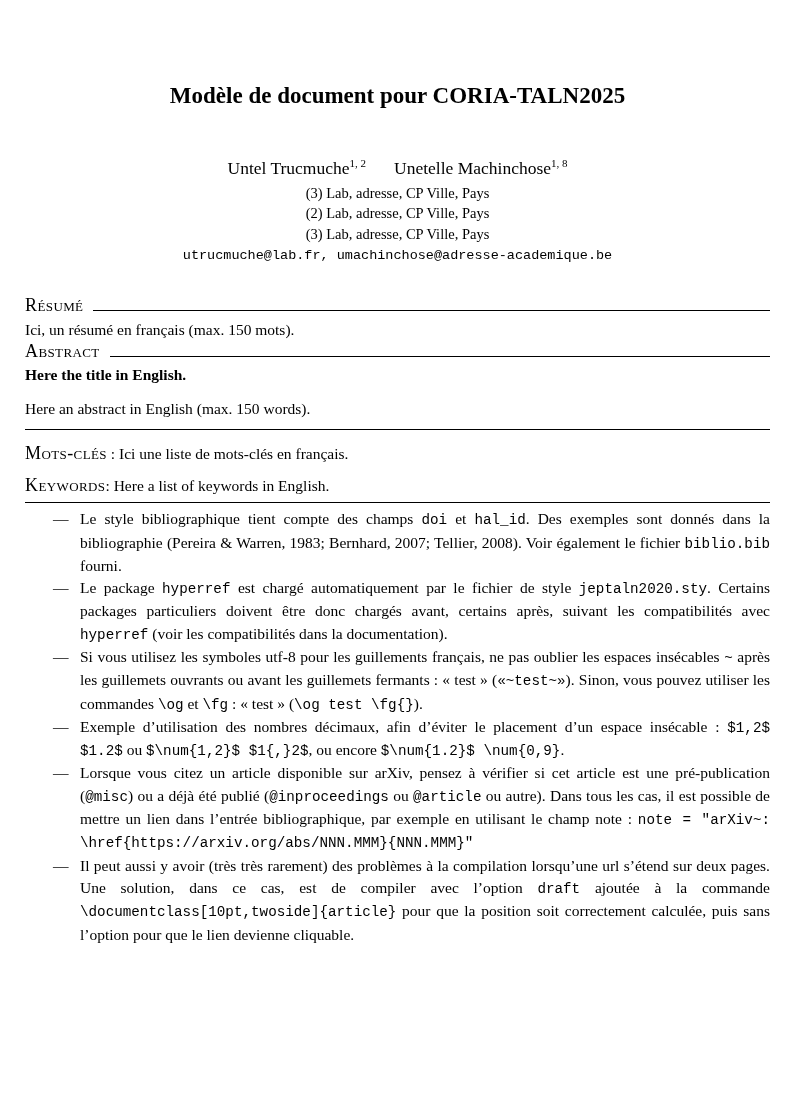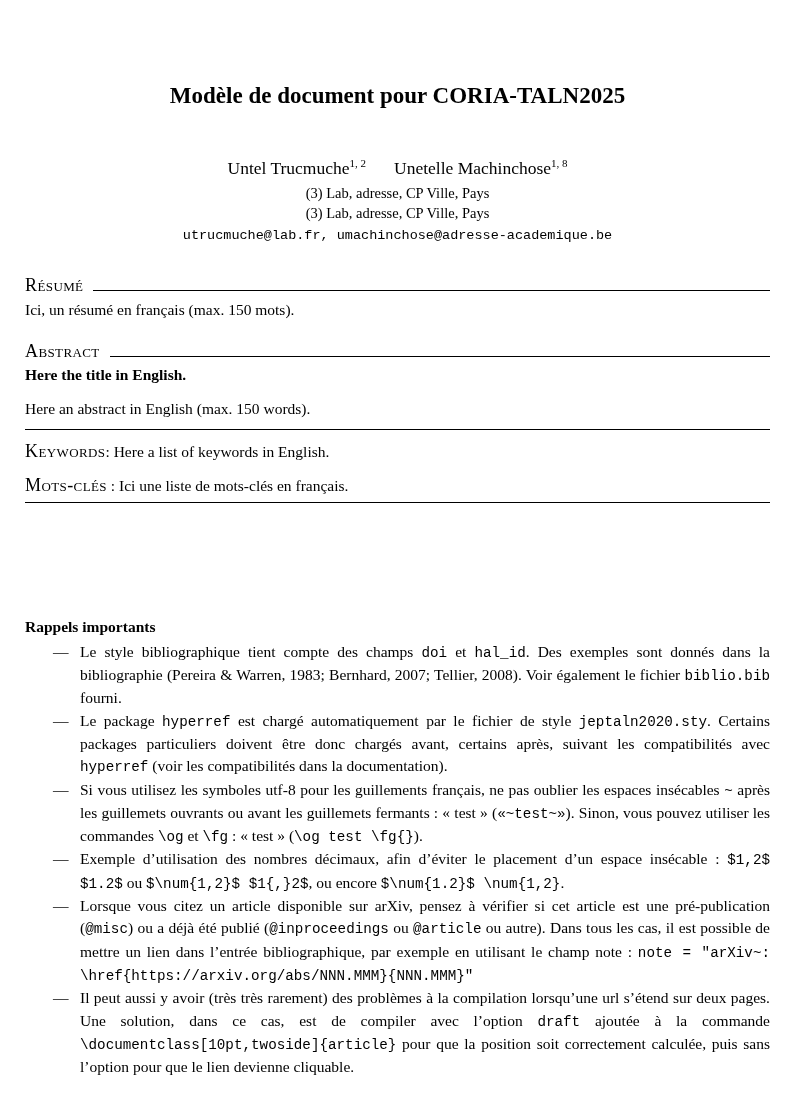--- a/index.html
+++ b/index.html
@@ -53,21 +53,21 @@
     display:flex;
     align-items:flex-end;
     line-height:22px;
   }
   .rule-fill{
     flex:1;
     border-bottom:1.6px solid #000;
     margin:0 0 5px 10px;
   }
   .sec-resume{margin-top:30px;}
-  .sec-abstract{margin-top:20px;}
+  .sec-abstract{margin-top:0;}
   .body-line{
     margin:3px 0 0 0;
     font-size:15.5px;
     line-height:21px;
   }
   .bold-line{font-weight:bold;margin-top:2px;}
   .abstract-body{
     margin-top:13px;
     border-bottom:1.6px solid #000;
     padding-bottom:10px;
@@ -117,20 +117,21 @@
 <body>
 
 <div class="page">
 
   <h1 class="title">Modèle de document pour CORIA-TALN2025</h1>
 
   <div class="authors"><span class="author"><span>Untel Trucmuche</span><sup>1, 2</sup></span><span class="author"><span>Unetelle Machinchose</span><sup>1, 8</sup></span></div>
 
   <div class="affiliations">
       <div>(3) Lab, adresse, CP Ville, Pays</div>
+      <div>(2) Lab, adresse, CP Ville, Pays</div>
       <div>(3) Lab, adresse, CP Ville, Pays</div>
     </div>
 
   <div class="emails">utrucmuche@lab.fr, umachinchose@adresse-academique.be</div>
 
   <section class="sec-resume">
     <div class="sec-head">
       <span class="sc">Résumé</span>
       <span class="rule-fill"></span>
     </div>
@@ -139,30 +140,29 @@
 
   <section class="sec-abstract">
     <div class="sec-head">
       <span class="sc">Abstract</span>
       <span class="rule-fill"></span>
     </div>
     <p class="body-line bold-line">Here the title in English.</p>
     <p class="body-line abstract-body">Here an abstract in English (max. 150 words).</p>
   </section>
 
+  <p class="kw-line kw-motscles"><span class="sc">Mots-clés</span><span> : </span><span>Ici une liste de mots-clés en français.</span></p>
+
   <p class="kw-line kw-keywords"><span class="sc">Keywords</span><span>: </span><span>Here a list of keywords in English.</span></p>
-
-  <p class="kw-line kw-motscles"><span class="sc">Mots-clés</span><span> : </span><span>Ici une liste de mots-clés en français.</span></p>
 
   <div class="hrule"></div>
 
-  <h2 class="reminders-heading">Rappels importants</h2>
 
   <ul class="reminders-list">
       <li><span class="dash">—</span><span>Le style bibliographique tient compte des champs </span><span class="run-mono">doi</span><span> et </span><span class="run-mono">hal_id</span><span>. Des exemples sont donnés dans la bibliographie (</span><span class="run-link">Pereira &amp; Warren, 1983</span><span>; </span><span class="run-link">Bernhard, 2007</span><span>; </span><span class="run-link">Tellier, 2008</span><span>). Voir également le fichier </span><span class="run-mono">biblio.bib</span><span> fourni.</span></li>
       <li><span class="dash">—</span><span>Le </span><span class="run-italic">package</span><span> </span><span class="run-mono">hyperref</span><span> est chargé automatiquement par le fichier de style </span><span class="run-mono">jeptaln2020.sty</span><span>. Certains </span><span class="run-italic">packages</span><span> particuliers doivent être donc chargés avant, certains après, suivant les compatibilités avec </span><span class="run-mono">hyperref</span><span> (voir les </span><span class="run-link">compatibilités dans la documentation</span><span>).</span></li>
       <li><span class="dash">—</span><span>Si vous utilisez les symboles utf-8 pour les guillements français, ne pas oublier les espaces insécables </span><span class="run-mono">~</span><span> après les guillemets ouvrants ou avant les guillemets fermants : « test » (</span><span class="run-mono">«~test~»</span><span>). Sinon, vous pouvez utiliser les commandes </span><span class="run-mono">\og</span><span> et </span><span class="run-mono">\fg</span><span> : « test » (</span><span class="run-mono">\og test \fg{}</span><span>).</span></li>
-      <li><span class="dash">—</span><span>Exemple d’utilisation des nombres décimaux, afin d’éviter le placement d’un espace insécable : </span><span class="run-mono">$1,2$ $1.2$</span><span> ou </span><span class="run-mono">$\num{1,2}$ $1{,}2$</span><span>, ou encore </span><span class="run-mono">$\num{1.2}$ \num{1,2}</span><span>.</span></li>
+      <li><span class="dash">—</span><span>Exemple d’utilisation des nombres décimaux, afin d’éviter le placement d’un espace insécable : </span><span class="run-mono">$1,2$ $1.2$</span><span> ou </span><span class="run-mono">$\num{1,2}$ $1{,}2$</span><span>, ou encore </span><span class="run-mono">$\num{1.2}$ \num{0,9}</span><span>.</span></li>
       <li><span class="dash">—</span><span>Lorsque vous citez un article disponible sur arXiv, pensez à vérifier si cet article est une pré-publication (</span><span class="run-mono">@misc</span><span>) ou a déjà été publié (</span><span class="run-mono">@inproceedings</span><span> ou </span><span class="run-mono">@article</span><span> ou autre). Dans tous les cas, il est possible de mettre un lien dans l’entrée bibliographique, par exemple en utilisant le champ note : </span><span class="run-mono">note = "arXiv~: \href{https://arxiv.org/abs/NNN.MMM}{NNN.MMM}"</span></li>
       <li><span class="dash">—</span><span>Il peut aussi y avoir (très très rarement) des problèmes à la compilation lorsqu’une url s’étend sur deux pages. Une solution, dans ce cas, est de compiler avec l’option </span><span class="run-mono">draft</span><span> ajoutée à la commande </span><span class="run-mono">\documentclass[10pt,twoside]{article}</span><span> pour que la position soit correctement calculée, puis sans l’option pour que le lien devienne cliquable.</span></li>
     </ul>
 
 </div>
 
 </body></html>

